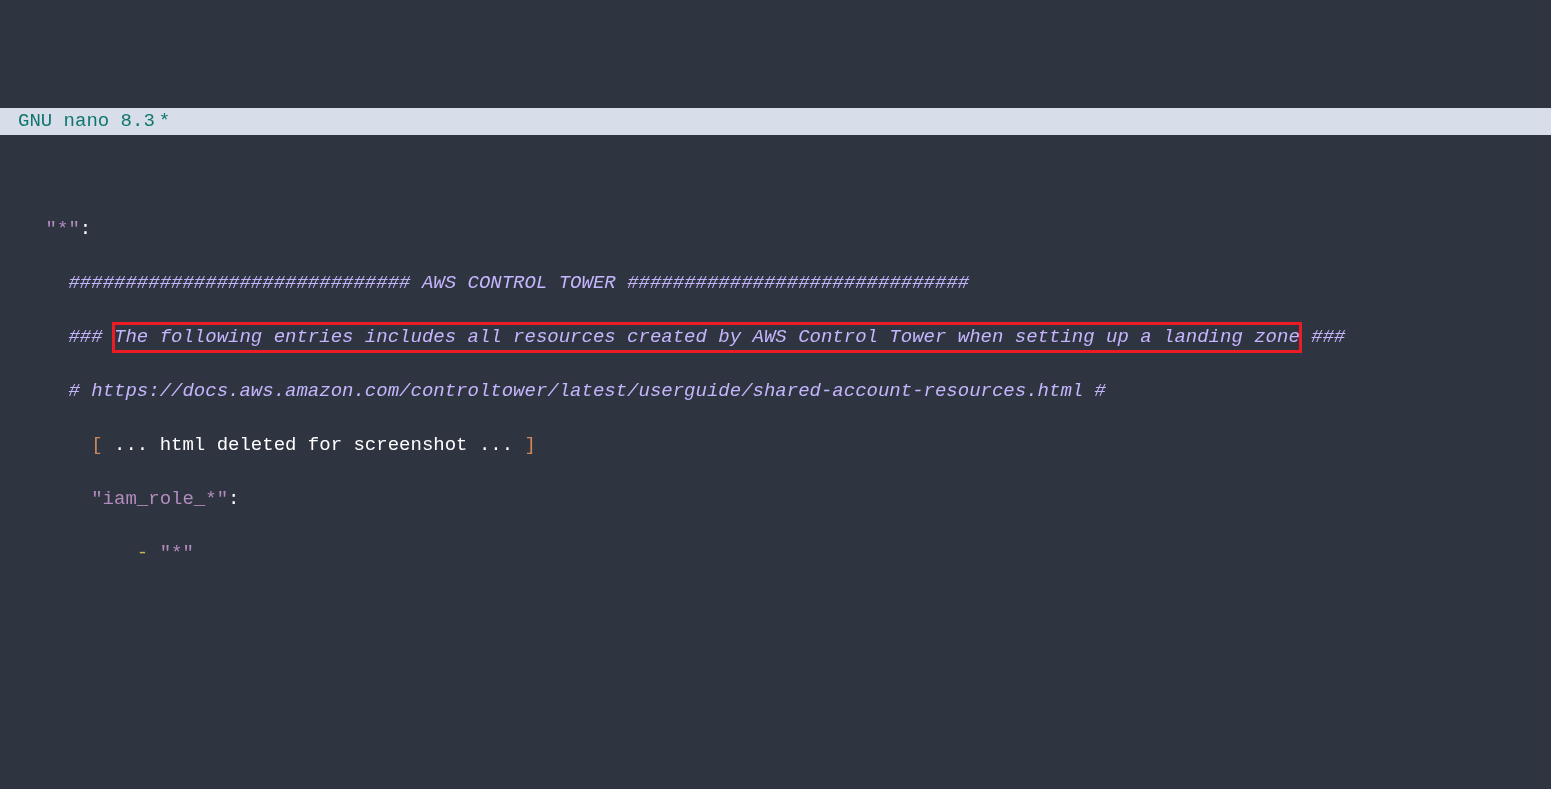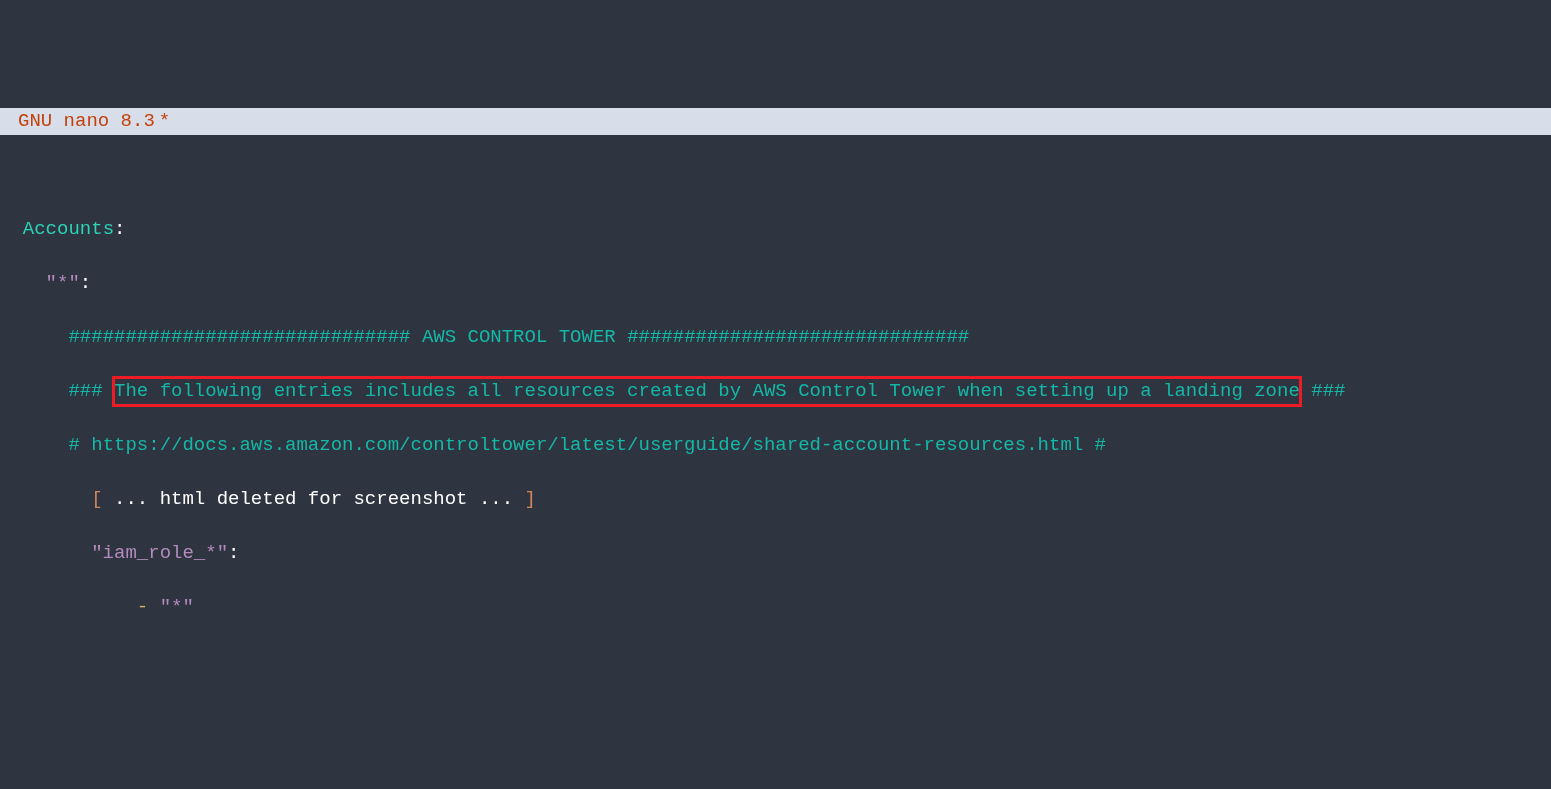--- a/index.html
+++ b/index.html
@@ -9,33 +9,33 @@
     font-size: 19px;
     line-height: 27px;
     white-space: pre;
     color: #d8dee9;
     overflow: hidden;
     width: 1551px;
     height: 789px;
   }
   .titlebar {
     background: #d8dee9;
-    color: #c2410c;
+    color: #0f766e;
     height: 27px;
     display: flex;
   }
   .titlebar .app { padding-left: 18px; }
   .titlebar .path { margin-left: 110px; }
   .titlebar .mod { margin-left: 4px; }
 
   .content { position: relative; }
 
   .teal { color: #2ad4b4; }
   .yellow { color: #d0b060; }
-  .cyan-italic { color: #14b8a6; }
+  .cyan-italic { color: #c4b5fd; font-style: italic; }
   .white { color: #ffffff; }
   .orange { color: #d0885a; }
   .purple { color: #b38bbd; }
 
   .hl {
     outline: 3px solid #ed1c24;
     outline-offset: -1px;
     display: inline-block;
   }
   .line { min-height: 27px; }
@@ -44,21 +44,20 @@
 <body>
 
 
 
 <div class="titlebar">
   <span class="app">GNU nano 8.3</span>
   <span class="mod">*</span>
 </div>
 
 <div class="content">
-<div class="line">  <span class="teal">Accounts</span><span class="white">:</span></div>
 <div class="line">    <span class="purple">"*"</span><span class="white">:</span></div>
 <div class="line">      <span class="cyan-italic"><span>############################## </span><span>AWS CONTROL TOWER</span><span> ##############################</span></span></div>
 <div class="line">      <span class="cyan-italic"><span>### </span><span class="hl">The following entries includes all resources created by AWS Control Tower when setting up a landing zone</span><span> ###</span></span></div>
 <div class="line">      <span class="cyan-italic"># https://docs.aws.amazon.com/controltower/latest/userguide/shared-account-resources.html #</span></div>
 <div class="line">        <span class="orange">[</span><span class="white"> ... html deleted for screenshot ... </span><span class="orange">]</span></div>
 <div class="line">        <span class="purple">"iam_role_*"</span><span class="white">:</span></div>
 <div class="line">            <span class="yellow">- </span><span class="purple">"*"</span></div>
 
 
 

